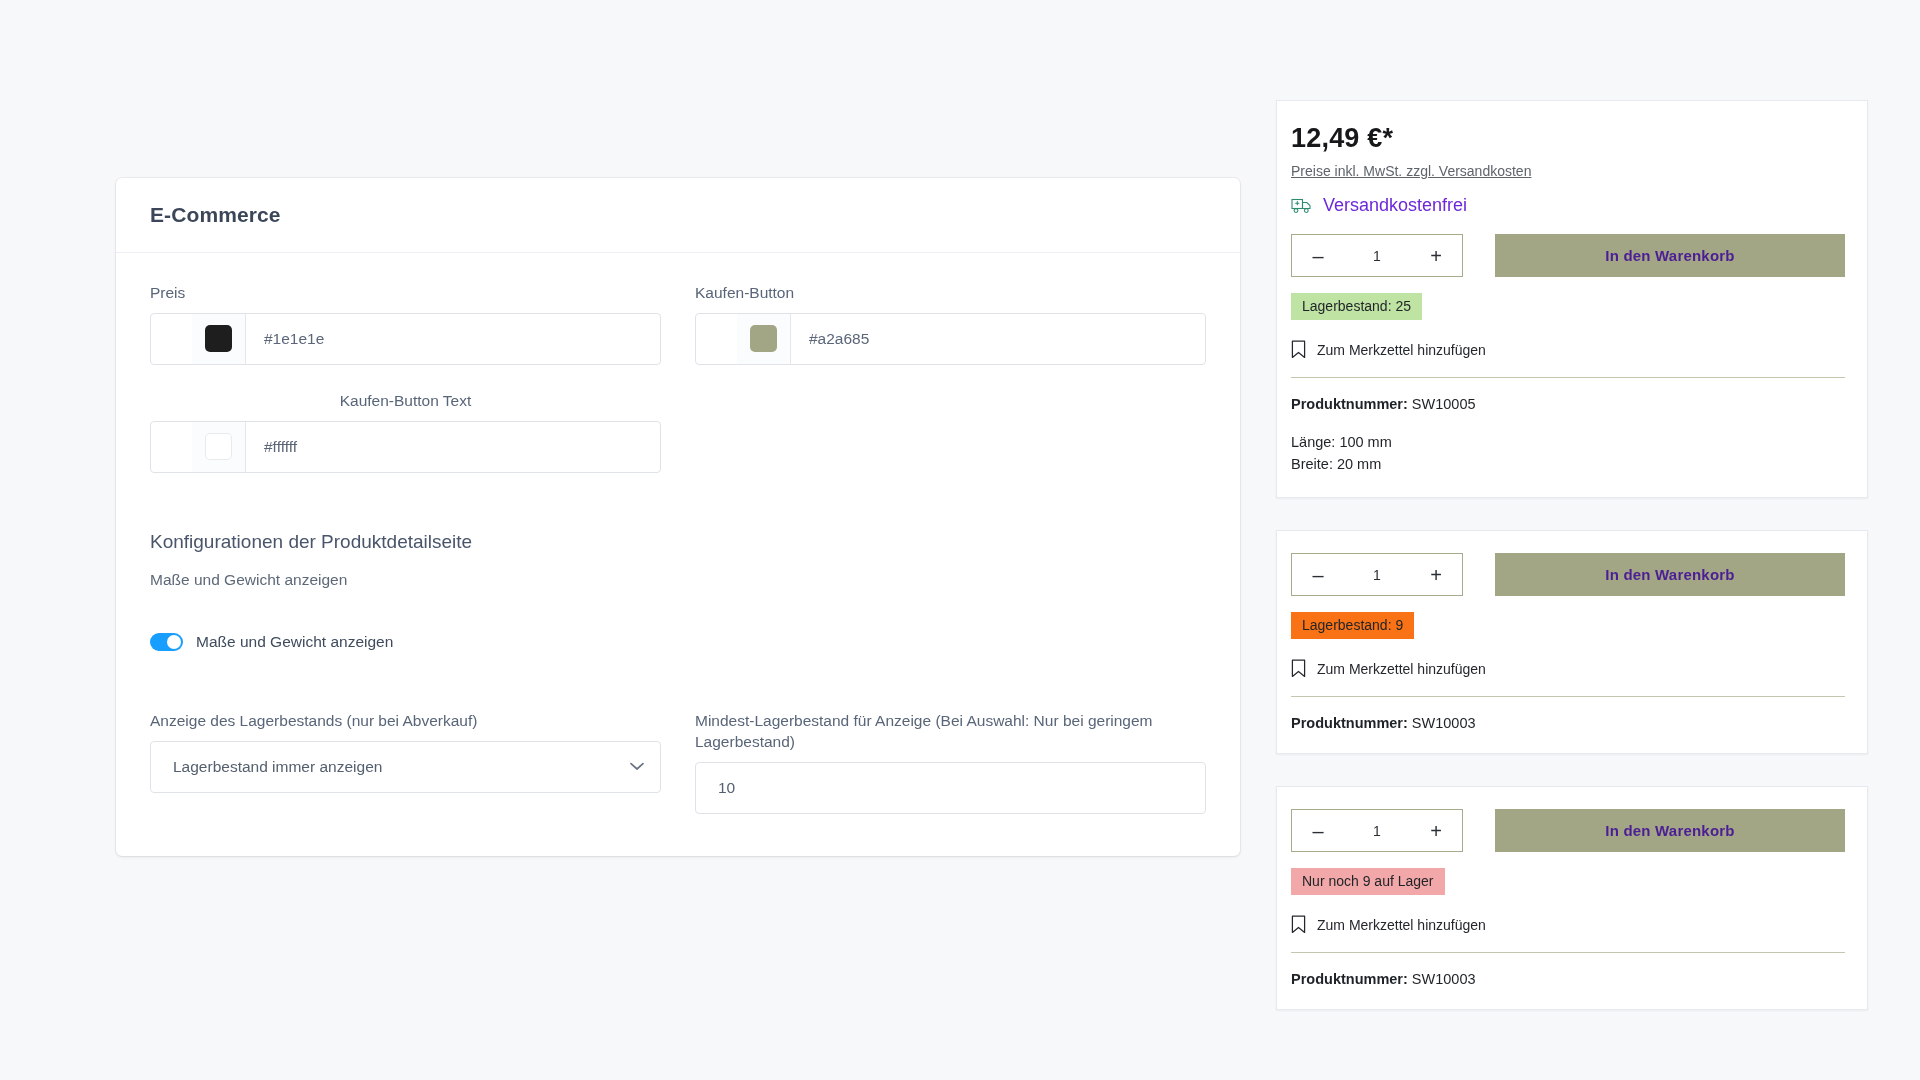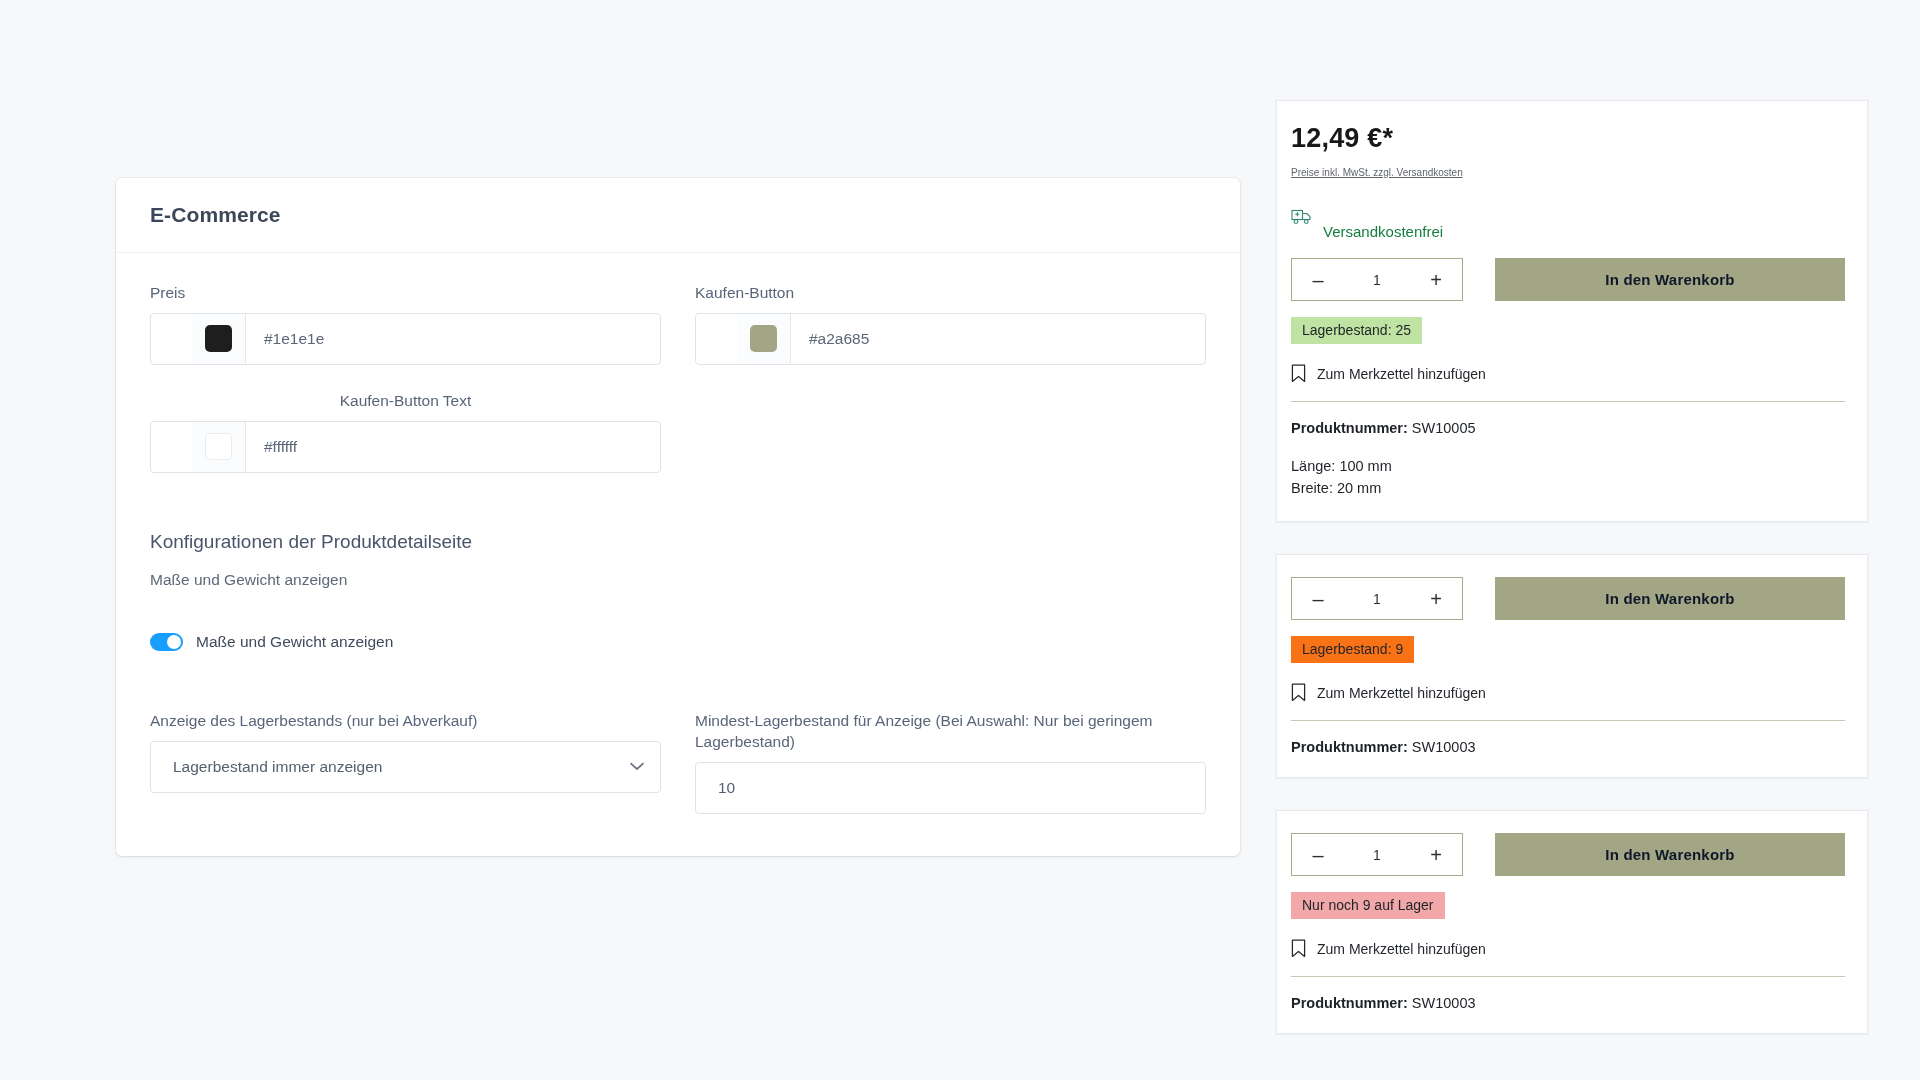--- a/index.html
+++ b/index.html
@@ -135,49 +135,49 @@
     margin-bottom: 32px;
   }
   .pcard-inner { padding-left: 0; }
 
   .price {
     font-size: 27px; font-weight: 700; color: #17181a;
     letter-spacing: .2px;
     margin-bottom: 8px;
   }
   .taxnote {
-    font-size: 10px; color: #5e646c;
+    font-size: 14px; color: #5e646c;
     text-decoration: underline;
     margin-bottom: 16px;
     display: inline-block;
   }
   .shipfree {
     display: flex; align-items: center; gap: 10px;
     margin-bottom: 18px;
   }
-  .shipfree span { font-size: 15px; color: #15803d; margin-top: 29px; }
+  .shipfree span { font-size: 18px; color: #6d28d9; }
 
   .buyrow { display: flex; gap: 8px; align-items: stretch; }
   .stepper {
     width: 172px; height: 43px;
     border: 1px solid #a6ab8c;
     background: #fff;
     display: flex; align-items: center; justify-content: space-between;
     padding: 0 17px;
   }
   .stepper .qbtn {
     font-size: 20px; color: #2b2f35; line-height: 1;
     user-select: none;
     width: 18px; text-align: center;
   }
   .stepper .qval { font-size: 14px; color: #2b2f35; }
   .addcart {
     flex: 1; height: 43px;
     background: #a2a685;
-    color: #0f172a;
+    color: #4c1d95;
     font-size: 15px; font-weight: 700;
     display: flex; align-items: center; justify-content: center;
     letter-spacing: .2px;
     border: none;
     cursor: pointer;
     font-family: "Liberation Sans", sans-serif;
     margin-left: 24px;
   }
 
   .badge {

